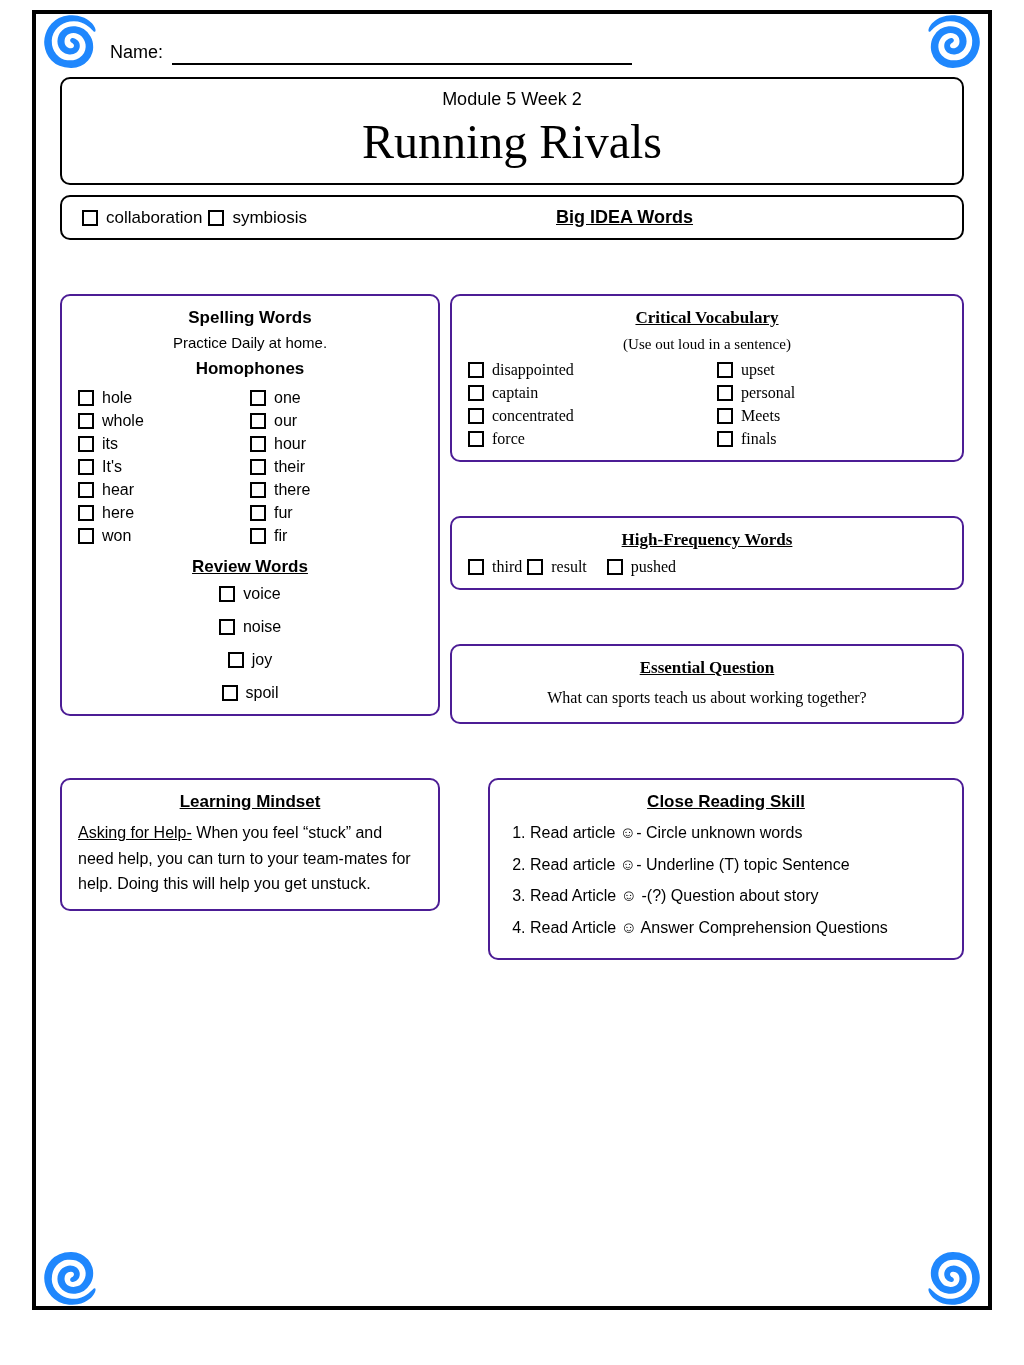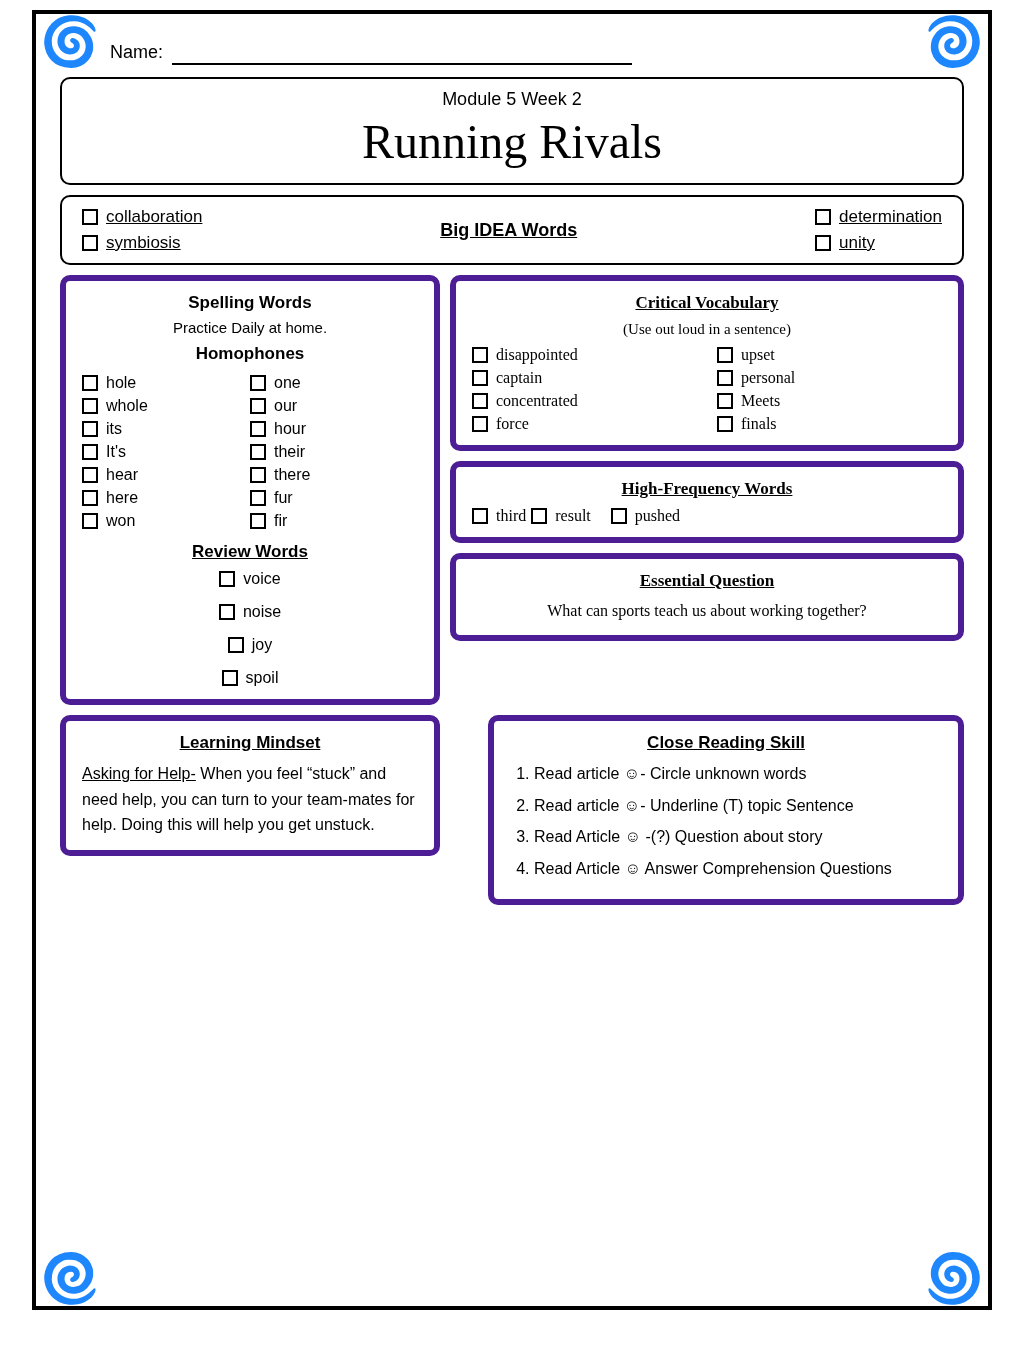--- a/index.html
+++ b/index.html
@@ -68,24 +68,23 @@
       border: 2px solid #000;
       border-radius: 10px;
       padding: 10px 20px;
       margin-bottom: 10px;
       display: flex;
       align-items: center;
       justify-content: space-between;
     }
     .big-idea-left, .big-idea-right {
       display: flex;
-      flex-direction: column;
+      flex-direction: row;
       gap: 6px;
       font-size: 17px;
-      text-decoration: underline;
     }
     .big-idea-center {
       font-size: 18px;
       font-weight: bold;
       text-decoration: underline;
       text-align: center;
       flex: 1;
     }
     .checkbox-item {
       display: flex;
@@ -113,23 +112,24 @@
     }
     .right-col {
       flex: 1;
       display: flex;
       flex-direction: column;
       gap: 10px;
       font-family: Liberation Serif, serif;
     }
 
     .section-box {
-      border: 6px solid #4c1d95;
+      border: 2px solid #4c1d95;
       border-radius: 10px;
       padding: 12px 16px;
+      margin-top: 44px;
     }
     .section-title {
       font-weight: bold;
       font-size: 17px;
       text-align: center;
       margin-bottom: 6px;
     }
     .section-title-underline {
       font-weight: bold;
       font-size: 17px;
@@ -253,30 +253,20 @@
       <div class="checkbox-item">
         <span class="checkbox"></span>
         <span>collaboration</span>
       </div>
       <div class="checkbox-item">
         <span class="checkbox"></span>
         <span>symbiosis</span>
       </div>
     </div>
     <div class="big-idea-center">Big IDEA Words</div>
-    <div class="big-idea-right">
-      <div class="checkbox-item">
-        <span class="checkbox"></span>
-        <span>determination</span>
-      </div>
-      <div class="checkbox-item">
-        <span class="checkbox"></span>
-        <span>unity</span>
-      </div>
-    </div>
   </div>
 
   <div class="two-col">
 
     <div class="left-col">
       <div class="section-box">
         <div class="section-title">Spelling Words</div>
         <div class="subtitle">Practice Daily at home.</div>
         <div class="homophones-title">Homophones</div>
         <div class="spelling-words-inner">

